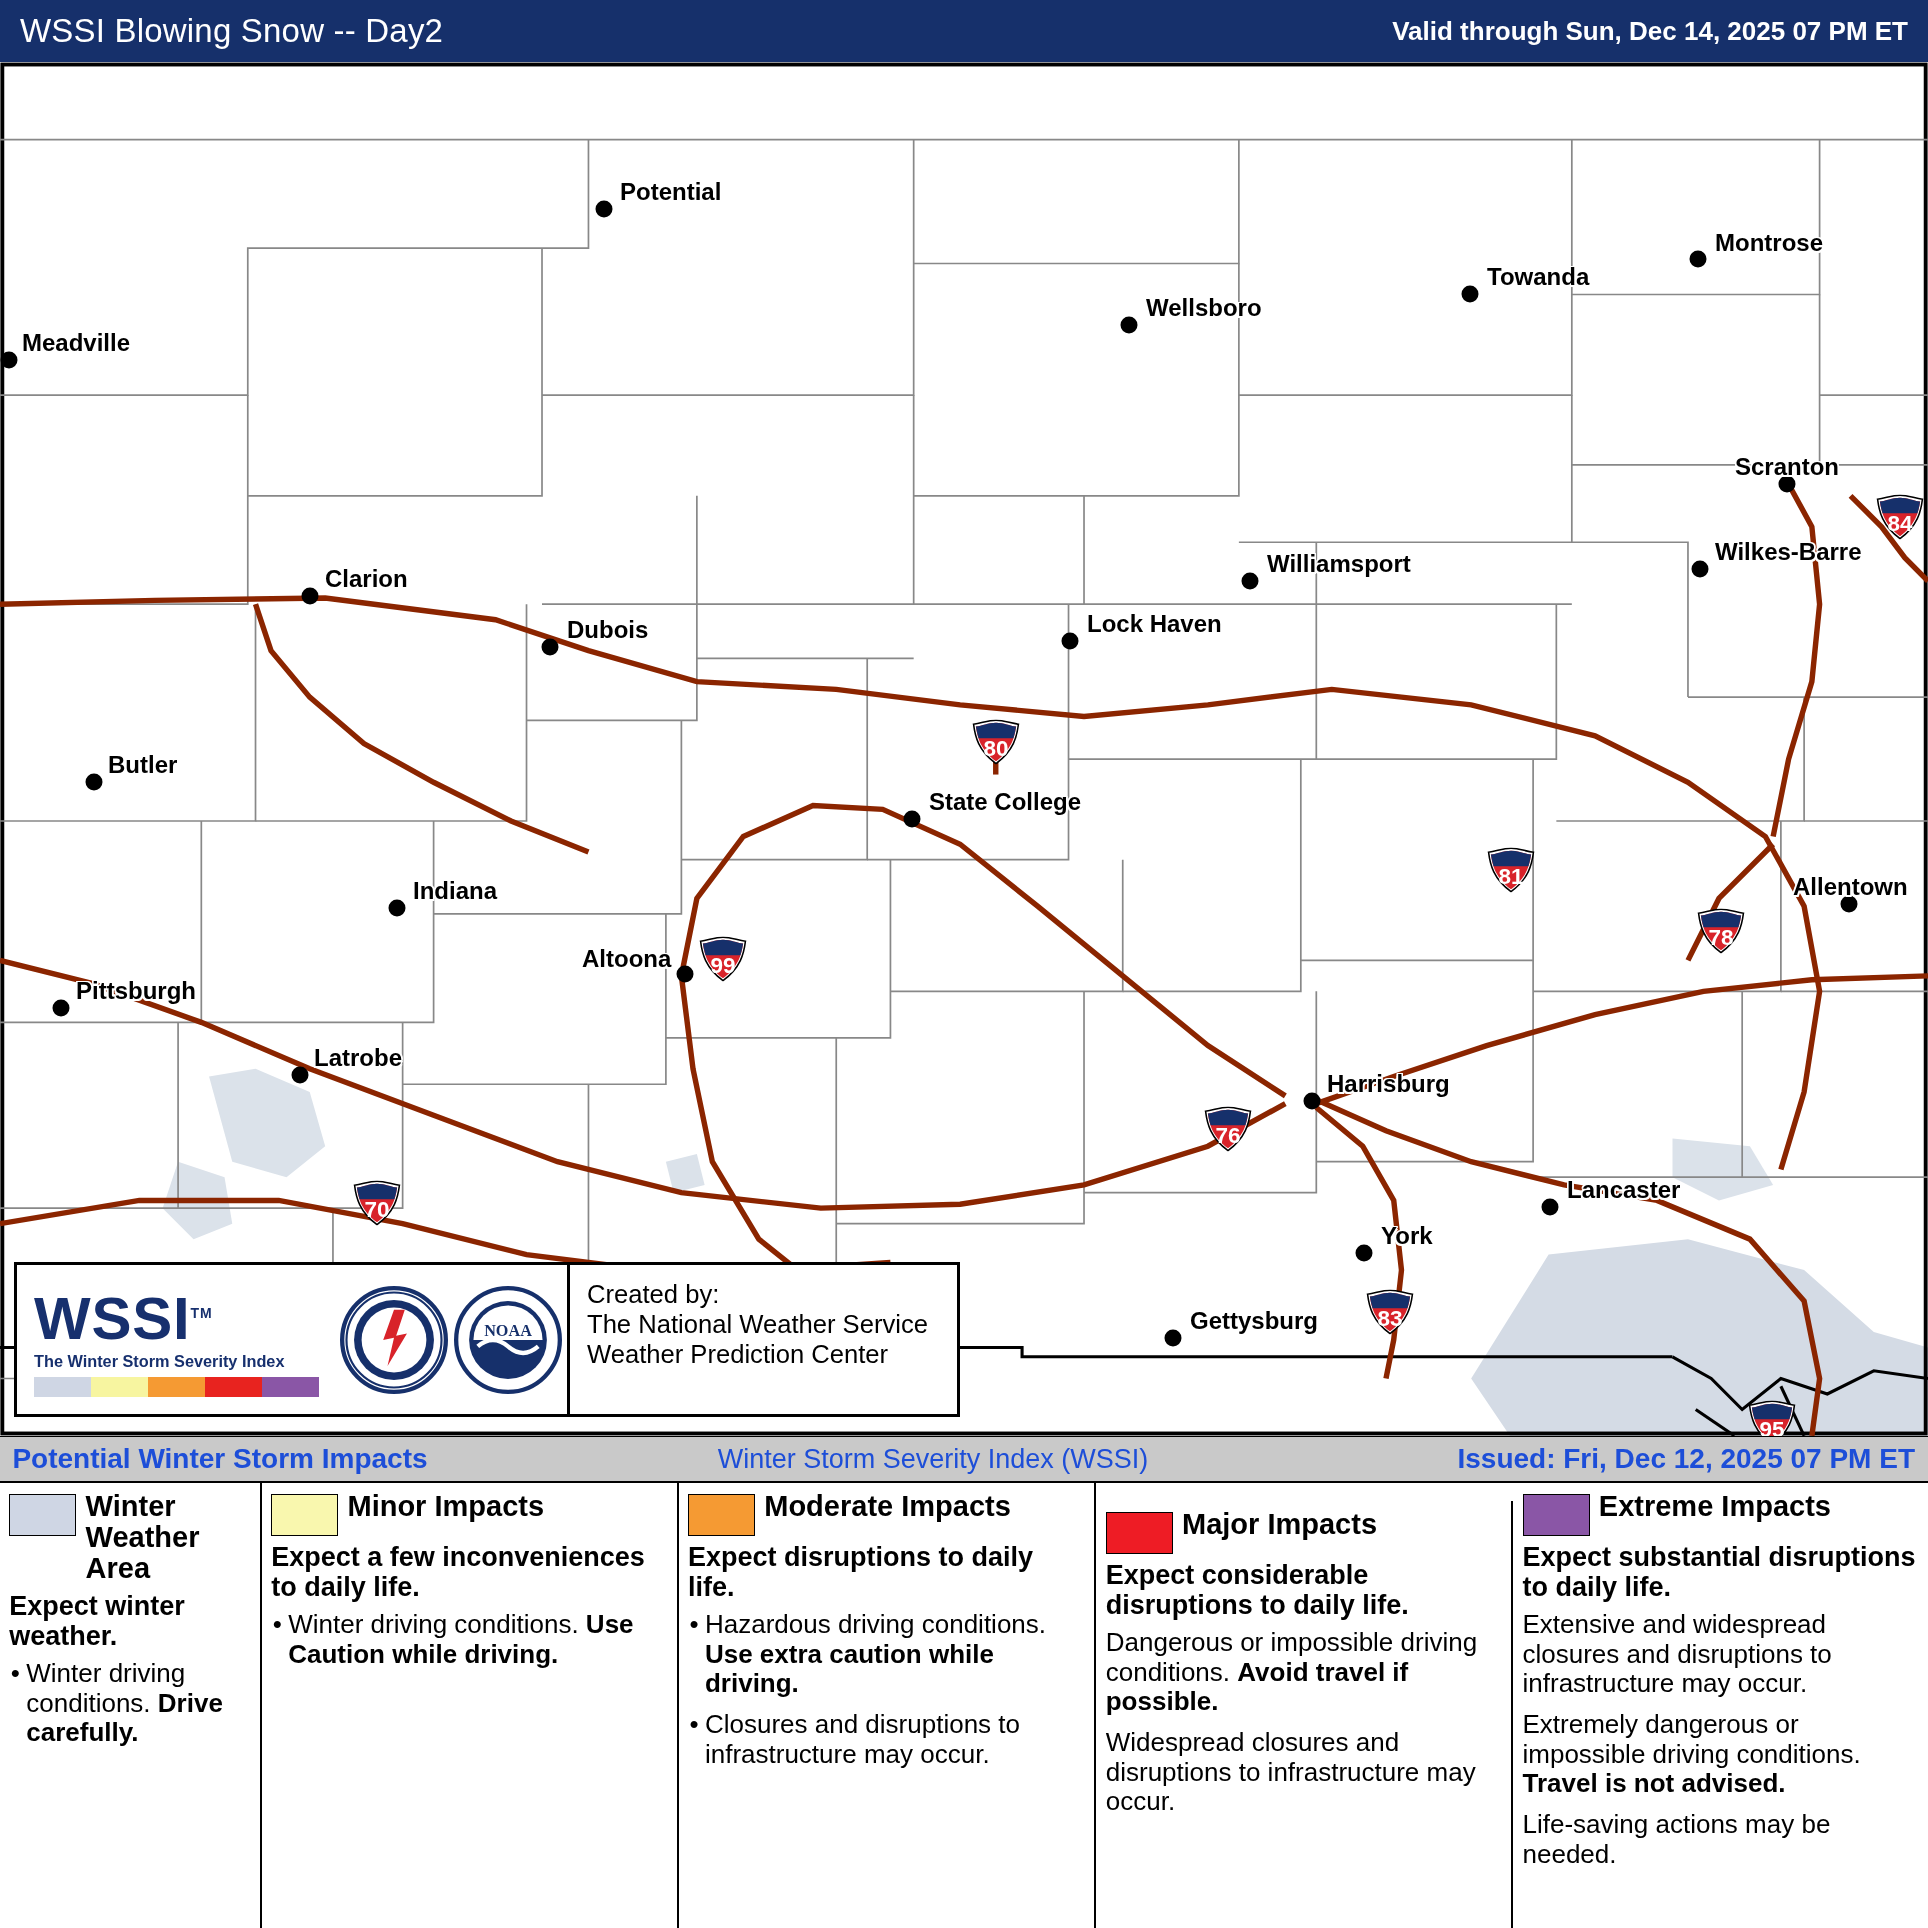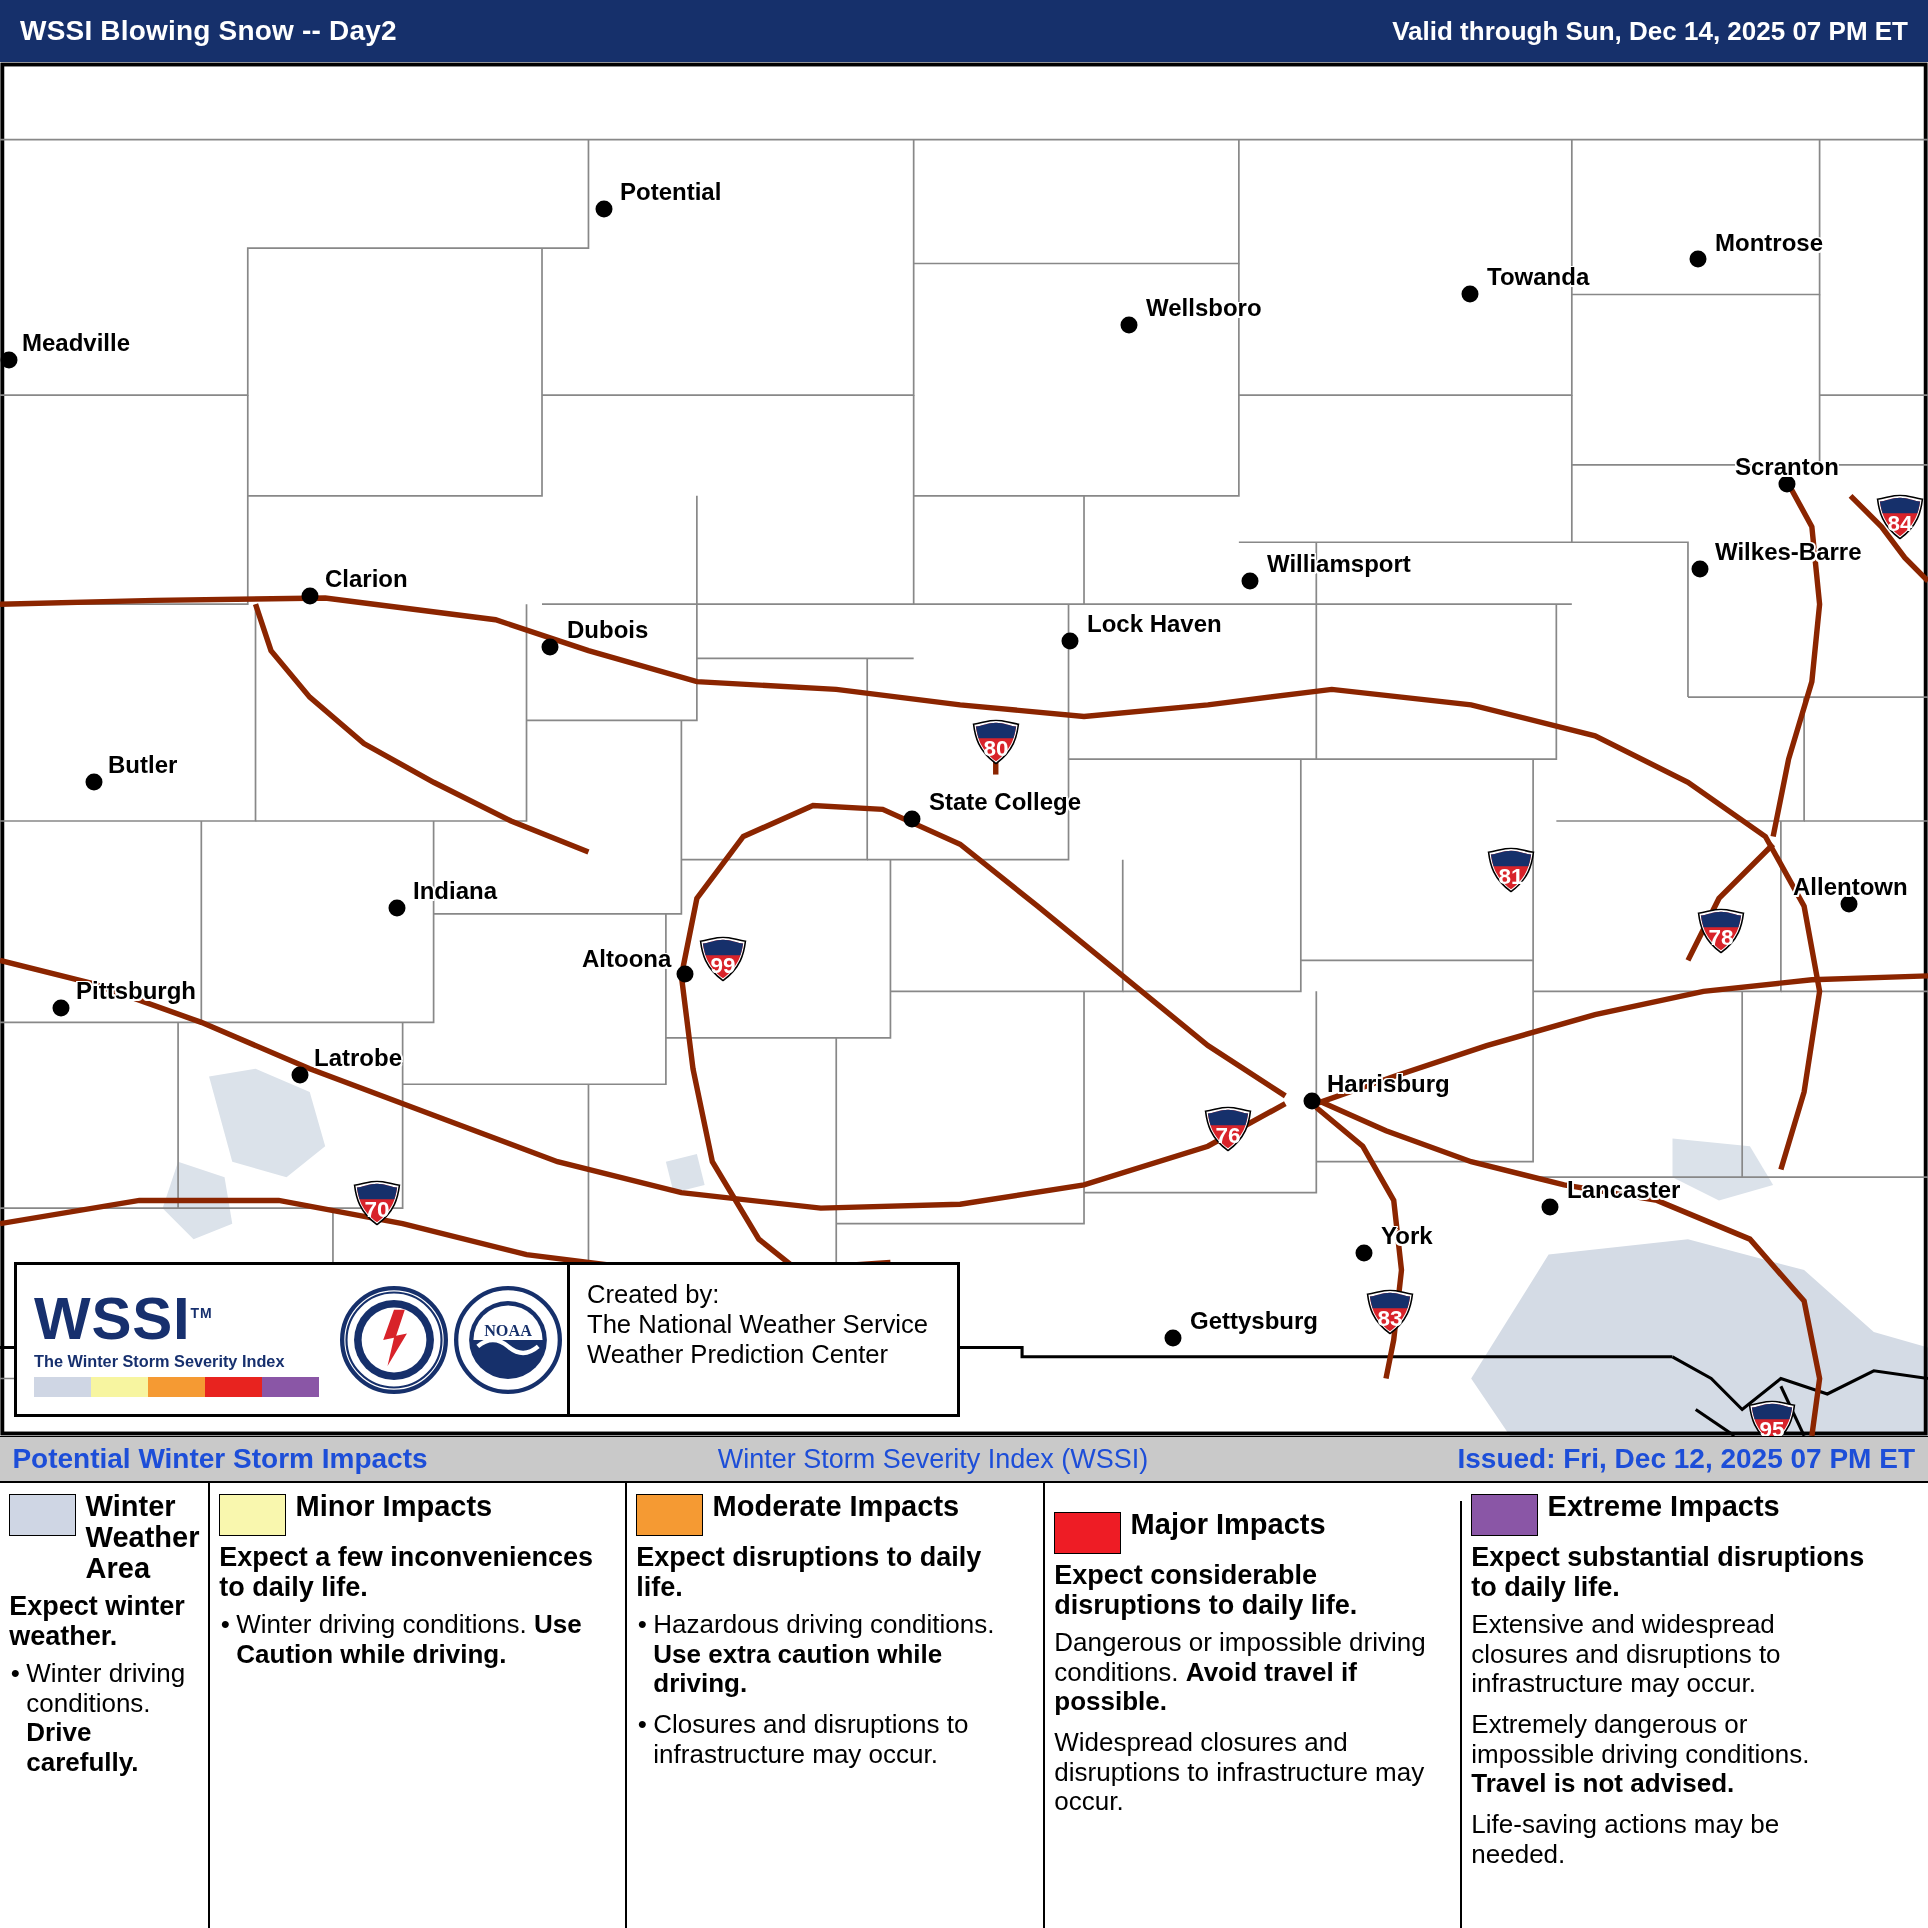--- a/index.html
+++ b/index.html
@@ -22,22 +22,22 @@
     left: 0; top: 0;
     width: 1928px; height: 62px;
     background: #16306b;
     color: #ffffff;
     display: flex;
     align-items: center;
     justify-content: space-between;
     padding: 0 20px;
   }
   .header-title {
-    font-size: 28px;
-    font-weight: bold;
+    font-size: 33px;
+    font-weight: normal;
     letter-spacing: 0.2px;
   }
   .header-valid {
     font-size: 26px;
     font-weight: bold;
   }
 
   
   .map {
     position: absolute;
@@ -160,21 +160,21 @@
     height: 446px;
     display: flex;
     border-top: 1.5px solid #000;
   }
   .lcol {
     border-right: 2.3px solid #000;
     padding: 7.7px 9.3px 7.7px 9.3px;
     position: relative;
   }
   .lcol:last-child { border-right: none; }
-  .lcol.c0 { width: 210px; }
+  .lcol.c0 { width: 262px; }
   .lcol.c1 { width: 417px; }
   .lcol.c2 { width: 418px; }
   .lcol.c3 { width: 417px; margin-top: 18px; }
   .lcol.c4 { width: 415px; }
 
   .lhead {
     display: flex;
     align-items: flex-start;
     gap: 9.3px;
   }

